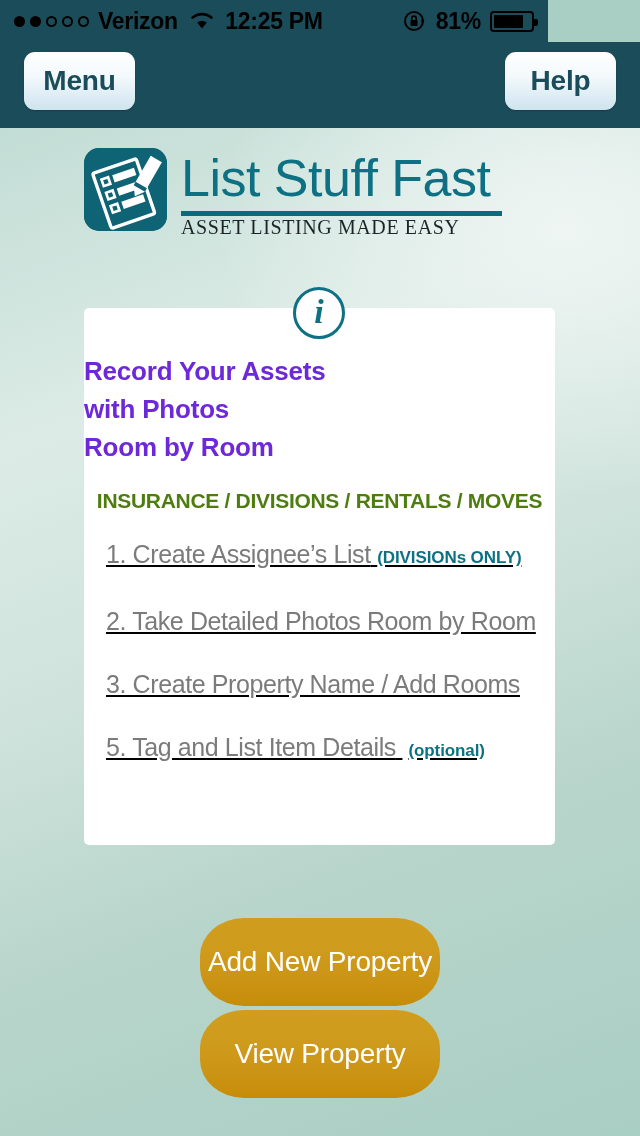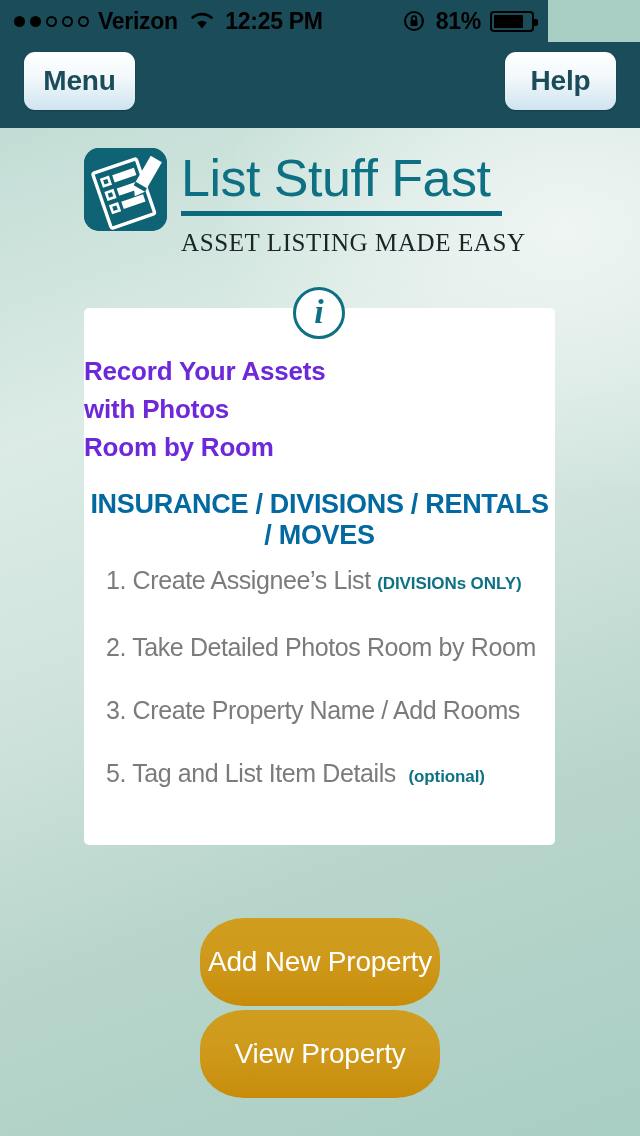--- a/index.html
+++ b/index.html
@@ -163,25 +163,25 @@
     white-space: nowrap;
   }
   .brand-rule {
     height: 5px;
     width: 321px;
     background: #0b6b7c;
     margin-top: 3px;
   }
   .brand-tagline {
     font-family: "Liberation Serif", serif;
-    font-size: 25px;
+    font-size: 20px;
     font-weight: normal;
     color: #1b2426;
     letter-spacing: 0.6px;
-    margin-top: 13px;
+    margin-top: 0;
     white-space: nowrap;
   }
 
   
   .info-badge {
     position: absolute;
     top: 287px;
     left: 293px;
     width: 52px; height: 52px;
     border-radius: 50%;
@@ -217,31 +217,32 @@
     font-family: "Liberation Sans", sans-serif;
     font-size: 26px;
     font-weight: bold;
     color: #6d28d9;
     line-height: 38px;
     letter-spacing: -0.2px;
   }
   .card-subheading {
     text-align: center;
     font-family: "Liberation Sans", sans-serif;
-    font-size: 27px;
-    font-weight: bold;
-    color: #0369a1;
+    font-size: 21px;
+    font-weight: bold;
+    color: #4d7c0f;
     letter-spacing: -0.3px;
     margin-top: 23px;
   }
 
   .steps {
     list-style: none;
-    margin-top: 14px;
+    margin-top: 26px;
     padding: 0 18px 0 22px;
+    text-decoration: underline;
   }
   .step {
     font-family: "Liberation Sans", sans-serif;
     font-size: 25px;
     font-weight: normal;
     color: #7b7b7b;
     letter-spacing: -0.4px;
     line-height: 30px;
     margin-bottom: 33px;
     white-space: nowrap;

